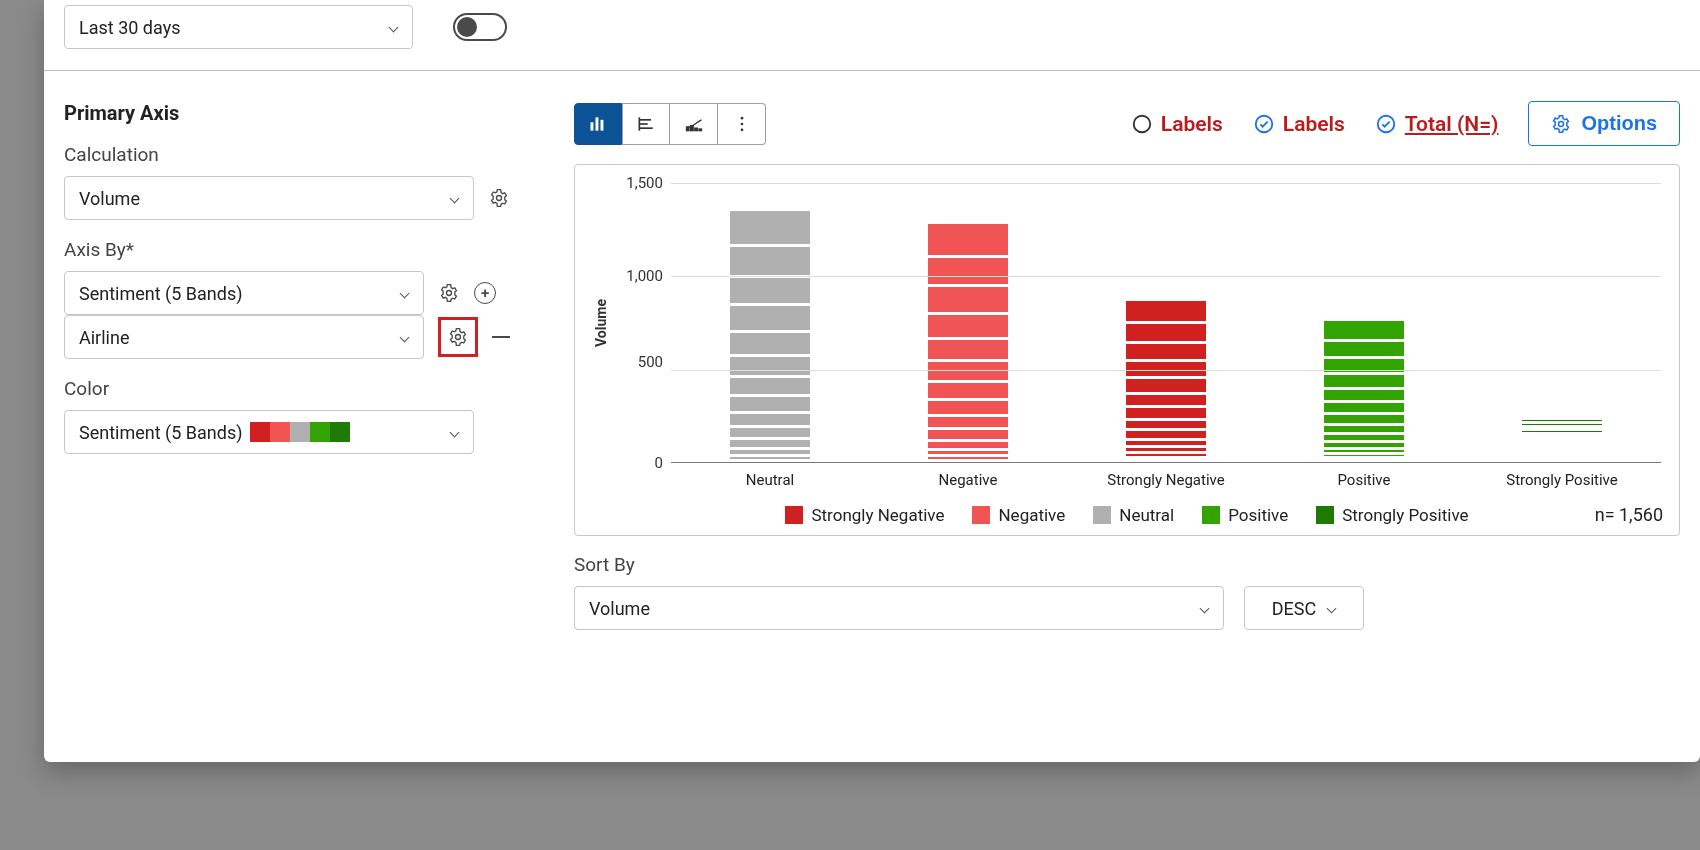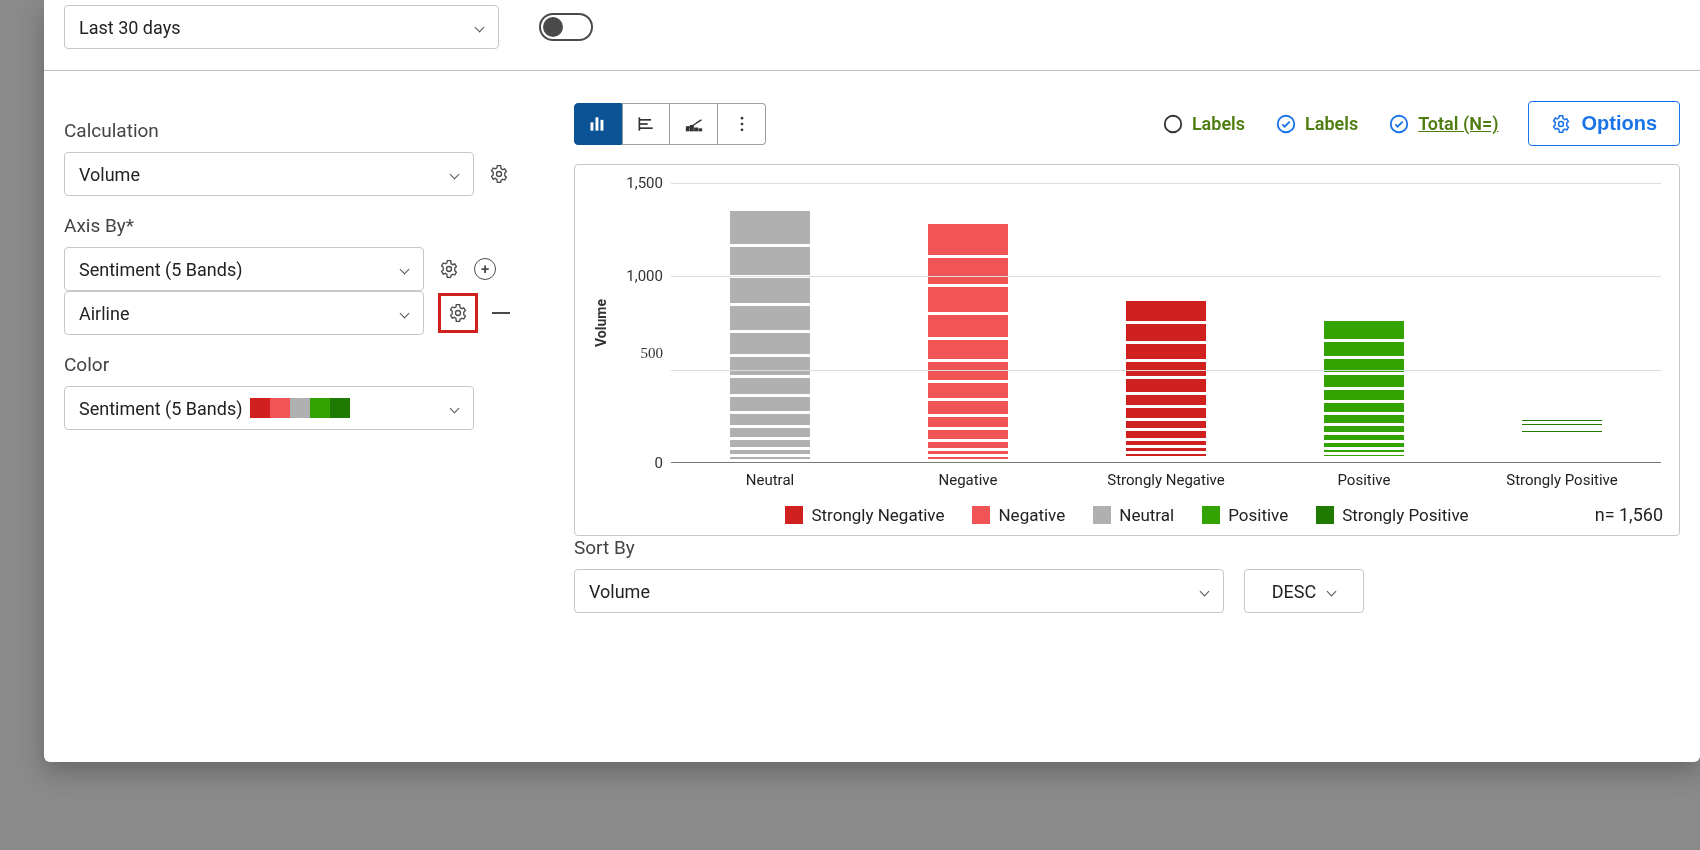--- a/index.html
+++ b/index.html
@@ -2,21 +2,21 @@
 <html><head>
 <meta charset="utf-8">
 <style>
   * { box-sizing: border-box; }
   html, body { margin:0; padding:0; font-family: -apple-system, "Segoe UI", Roboto, Arial, sans-serif; font-size:16px; color:#222; }
   body { background:#8a8a8a; width:1700px; height:850px; overflow:hidden; }
   .app-window { position:absolute; left:44px; top:0; width:1656px; height:762px; background:#fff; border-radius:0 0 6px 6px; box-shadow:0 10px 25px rgba(0,0,0,0.25); }
 
   .topbar { display:flex; align-items:center; gap:40px; padding:0 20px; height:54px; }
   .select-basic { display:flex; align-items:center; justify-content:space-between; padding:0 14px; height:44px; border:1px solid #c7c7c7; border-radius:4px; background:#fff; color:#222; font-size:18px; }
-  .topbar .select-basic { width:435px;text-align:center; }
+  .topbar .select-basic { width:349px;text-align:center; }
   .chev { width:10px; height:10px; display:inline-block; position:relative; }
   .chev::before { content:""; position:absolute; left:2px; top:2px; width:6px; height:6px; border-right:1.5px solid #555; border-bottom:1.5px solid #555; transform:rotate(45deg); }
 
   .toggle { width:54px; height:28px; border:2px solid #4a4a4a; border-radius:999px; position:relative; }
   .toggle::after { content:""; position:absolute; left:2px; top:2px; width:20px; height:20px; background:#4a4a4a; border-radius:50%; }
 
   .divider { height:1px; background:#bdbdbd; margin:16px 0 0 0; }
 
   .content { display:flex; gap:40px; padding:30px 20px 8px 20px; }
   .sidebar { width:470px; }
@@ -38,21 +38,21 @@
   .toolbar { display:flex; align-items:center; gap:24px; margin-bottom:18px; }
   .seg { display:flex; }
   .seg button { width:48px; height:42px; border:1px solid #9aa0a6; background:#fff; display:flex; align-items:center; justify-content:center; color:#333; }
   .seg button:first-child { border-radius:4px 0 0 4px; }
   .seg button:last-child { border-radius:0 4px 4px 0; }
   .seg button.active { background:#0b5394; border-color:#0b5394; color:#fff; }
   .seg button + button { border-left:none; }
   .seg button.active + button { border-left:1px solid #9aa0a6; }
 
   .chk-group { display:flex; align-items:center; gap:30px; margin-left:auto; }
-  .chk-item { display:flex; align-items:center; gap:8px; font-size:18px; color:#4d7c0f; }
+  .chk-item { display:flex; align-items:center; gap:8px; font-size:21px; color:#b91c1c; }
   .chk-item svg { width:22px; height:22px; }
   .options-btn { display:flex; align-items:center; gap:10px; padding:10px 22px; border:1.5px solid #1a73e8; border-radius:4px; color:#1a73e8; background:#fff; font-size:20px; font-weight:600; }
 
   .chart-panel { border:1px solid #c7c7c7; border-radius:4px; padding:18px 18px 10px 18px; position:relative; }
   .chart-row { display:flex; align-items:stretch; }
   .ylabel { writing-mode:vertical-rl; transform:rotate(180deg); text-align:center; font-size:14px; font-weight:700; color:#333; width:22px; }
   .yaxis-ticks { width:56px; position:relative; }
   .chart-area { flex:1; position:relative; height:280px; }
   .gridline { position:absolute; left:0; right:0; height:0; border-top:1px solid #dcdcdc; }
   .baseline { position:absolute; left:0; right:0; bottom:0; border-top:1.5px solid #777; }
@@ -62,21 +62,21 @@
   .bar { width:80px; display:flex; flex-direction:column; }
   .seg-piece { width:100%; border-top:2px solid #fff; border-bottom:1px solid #fff; }
   .seg-piece:first-child { border-top:none; }
   .xaxis { display:grid; grid-template-columns:repeat(5,1fr); margin-left:78px; margin-top:8px; }
   .xaxis span { text-align:center; font-size:15px; color:#222; }
   .legend { display:flex; justify-content:center; gap:28px; margin-top:16px; flex-wrap:wrap; }
   .legend-item { display:flex; align-items:center; gap:8px; font-size:17px; color:#222; }
   .legend-item i { width:18px; height:18px; display:inline-block; }
   .n-label { position:absolute; right:16px; bottom:10px; font-size:18px; color:#222; }
 
-  .sort-row { margin-top:0; }
+  .sort-row { margin-top:17px; }
   .sort-row .label2 { font-size:19px; color:#444; margin-bottom:10px; }
   .sort-row .selects { display:flex; gap:20px; }
   .sort-row .select-basic.sort-by { width:650px; }
   .sort-row .select-basic.dir { width:120px; justify-content:center; gap:10px; }
 
   svg { display:block; }
 </style>
 </head>
 <body>
 
@@ -87,20 +87,21 @@
       <span>Last 30 days</span>
       <span class="chev"></span>
     </div>
     <div class="toggle"></div>
   </div>
 
   <div class="divider"></div>
 
   <div class="content">
     <div class="sidebar">
+      <h3>Primary Axis</h3>
 
       <div class="label">Calculation</div>
       <div class="row">
         <div class="select-basic w-large">
           <span>Volume</span>
           <span class="chev"></span>
         </div>
         <span class="gear">
           <svg viewBox="0 0 24 24" width="20" height="20" fill="none" stroke="currentColor" stroke-width="1.6">
               <circle cx="12" cy="12" r="3"></circle>
@@ -221,21 +222,21 @@
             <span>Options</span>
           </button>
         </div>
       </div>
 
       <div class="chart-panel">
         <div class="chart-row">
           <div class="ylabel">Volume</div>
           <div class="yaxis-ticks">
               <div class="ytick" style="top: 280px;">0</div>
-              <div class="ytick" style="top: 170px; font-family: Liberation Serif, serif;">500</div>
+              <div class="ytick" style="top: 179px;">500</div>
               <div class="ytick" style="top: 93.3333px;">1,000</div>
               <div class="ytick" style="top: 0px;">1,500</div>
             </div>
           <div class="chart-area">
             <div class="bars">
                 <div class="bar-col">
                   <div class="bar" style="height: 252px;">
                     <div class="seg-piece" style="height: 13.3333%; background: rgb(176, 176, 176);"></div>
                     <div class="seg-piece" style="height: 12.381%; background: rgb(176, 176, 176);"></div>
                     <div class="seg-piece" style="height: 11.4286%; background: rgb(176, 176, 176);"></div>

